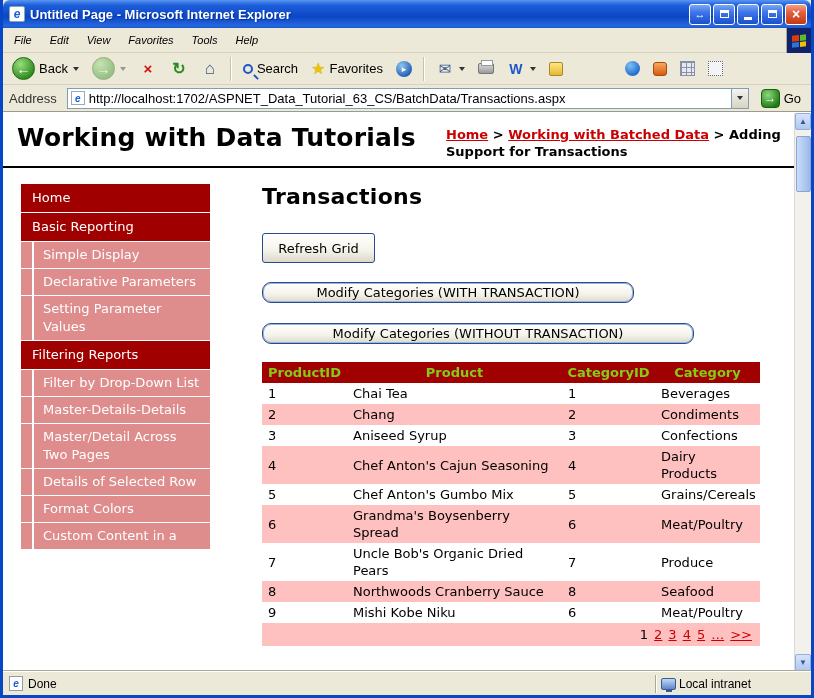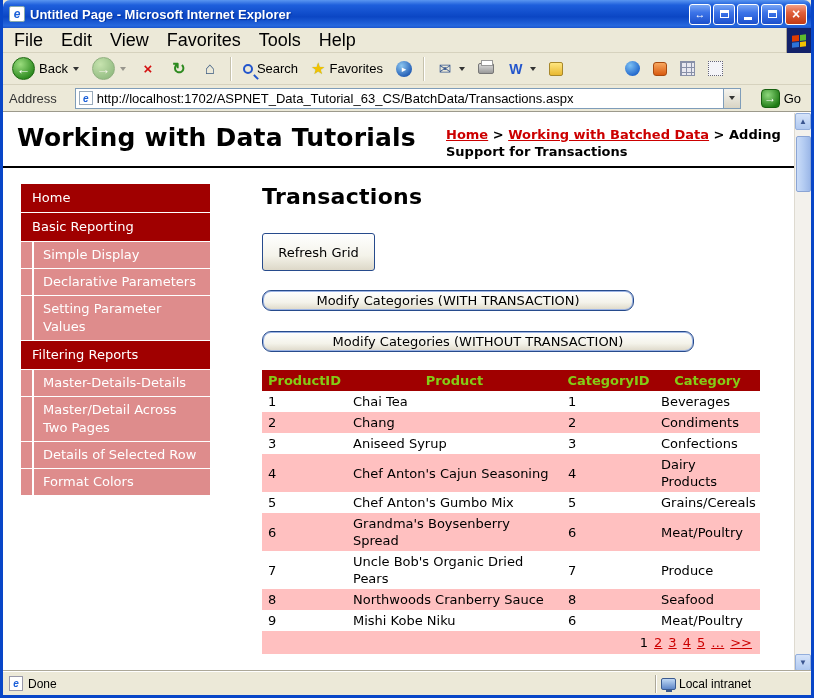--- a/index.html
+++ b/index.html
@@ -45,21 +45,21 @@
   .glyph-restore { width:9px; height:8px; border:1px solid #fff; border-top:3px solid #fff; background:transparent; }
   .glyph-arrows { font-size:11px; }
 
   
   .menubar {
     height:25px; flex:0 0 25px; background:#ECE9D8;
     border-bottom:1px solid #D6D2BE;
     display:flex; align-items:stretch;
   }
   .menu-items { display:flex; align-items:center; flex:1; padding-left:2px; }
-  .menu-item { font-size:18px; color:#000; padding:3px 9px; cursor:default; }
+  .menu-item { font-size:11px; color:#000; padding:3px 9px; cursor:default;font-style:italic; }
   .windows-logo {
     width:25px; height:25px; background:#12226A;
     display:flex; align-items:center; justify-content:center;
     border-left:1px solid #ACA899;
   }
   .flag { width:14px; height:12px; display:grid; grid-template-columns:1fr 1fr; grid-template-rows:1fr 1fr; gap:1px; transform:skewY(-6deg); }
   .flag i:nth-child(1){background:#E03C00;} .flag i:nth-child(2){background:#5EBB2D;}
   .flag i:nth-child(3){background:#2D73D8;} .flag i:nth-child(4){background:#F2C200;}
 
   
@@ -96,21 +96,21 @@
   .orange-sq { width:14px; height:14px; border-radius:3px; background:linear-gradient(#F8A860,#D85A10); border:1px solid #A84A10; }
   .grid-sq { width:15px; height:15px; background:#E8E8F0; border:1px solid #8890A8;
     background-image:linear-gradient(#8890A8 1px, transparent 1px), linear-gradient(90deg,#8890A8 1px, transparent 1px);
     background-size:5px 5px; }
   .dots-sq { width:15px; height:15px; border:1px dotted #667; background:#F4F4F8; }
 
   
   .addressbar {
     height:27px; flex:0 0 27px; background:#ECE9D8;
     border-bottom:1px solid #9C9A8C;
-    display:flex; align-items:center; padding:0 4px; gap:18px;
+    display:flex; align-items:center; padding:0 4px; gap:10px;
   }
   .address-label { font-size:13px; color:#333; padding-left:2px; }
   .address-box {
     flex:1; height:21px; background:#fff; border:1px solid #7F9DB9;
     display:flex; align-items:center; padding-left:3px;
   }
   .addr-fav { width:14px; height:14px; background:#fff; border:1px solid #9ab; color:#1B5FD8; font-weight:bold; font-style:italic; font-size:10px; display:flex; align-items:center; justify-content:center; margin-right:4px; }
   .address-input { flex:1; border:none; outline:none; font-size:13px; font-family:"Liberation Sans",sans-serif; color:#000; height:17px; }
   .addr-drop { width:17px; height:19px; background:linear-gradient(#F4F3EE,#D8D4C4); border-left:1px solid #7F9DB9; display:flex; align-items:center; justify-content:center; }
   .go-btn { display:flex; align-items:center; gap:4px; font-size:13px; padding:1px 6px 1px 2px; }
@@ -141,21 +141,21 @@
   
   .main { margin-left:52px; width:500px; }
   .content-heading { font-size:22px; font-weight:bold; color:#000; margin-bottom:24px; letter-spacing:0.3px; }
 
   .xp-btn {
     font-family:"DejaVu Sans", sans-serif; font-size:13px; color:#000;
     background:linear-gradient(180deg,#FFFFFF 0%,#F4F3EA 60%,#DDD8C8 100%);
     border:1px solid #274B8C; border-radius:3px;
     padding:2px 10px; cursor:pointer; display:block;
   }
-  .refresh-btn { width:113px; height:38px; margin-bottom:19px; }
+  .refresh-btn { width:113px; height:30px; margin-bottom:19px; }
   .wide-btn { height:21px; border-radius:9px; box-shadow:inset 0 0 0 1px #9CB4E4; margin-bottom:20px; padding:1px 10px; }
   .wide-btn.with { width:372px; }
   .wide-btn.without { width:432px; margin-bottom:18px; }
 
   
   table.grid { border-collapse:collapse; table-layout:fixed; width:498px; font-family:"DejaVu Sans", sans-serif; }
   .grid th {
     background:#A00000; color:#84cc16; font-size:13px; font-weight:bold;
     padding:3px 5px; text-align:center;
   }
@@ -357,20 +357,24 @@
   <div class="side-row side-item">
     <span class="side-strip"></span>
     <span class="side-label">Setting Parameter Values</span>
   </div>
 
   <div class="side-row side-header">
 
     <span class="side-label">Filtering Reports</span>
   </div>
 
+  <div class="side-row side-item">
+    <span class="side-strip"></span>
+    <span class="side-label">Filter by Drop-Down List</span>
+  </div>
 
   <div class="side-row side-item">
     <span class="side-strip"></span>
     <span class="side-label">Master-Details-Details</span>
   </div>
 
   <div class="side-row side-item">
     <span class="side-strip"></span>
     <span class="side-label">Master/Detail Across Two Pages</span>
   </div>
@@ -379,20 +383,24 @@
     <span class="side-strip"></span>
     <span class="side-label">Details of Selected Row</span>
   </div>
 
 
   <div class="side-row side-item">
     <span class="side-strip"></span>
     <span class="side-label">Format Colors</span>
   </div>
 
+  <div class="side-row side-item">
+    <span class="side-strip"></span>
+    <span class="side-label">Custom Content in a</span>
+  </div>
 </div>
 
         <div class="main">
           <div class="content-heading">Transactions</div>
 
           <button class="xp-btn refresh-btn">Refresh Grid</button>
           <button class="xp-btn wide-btn with">Modify Categories (WITH TRANSACTION)</button>
           <button class="xp-btn wide-btn without">Modify Categories (WITHOUT TRANSACTION)</button>
 
           <table class="grid">

